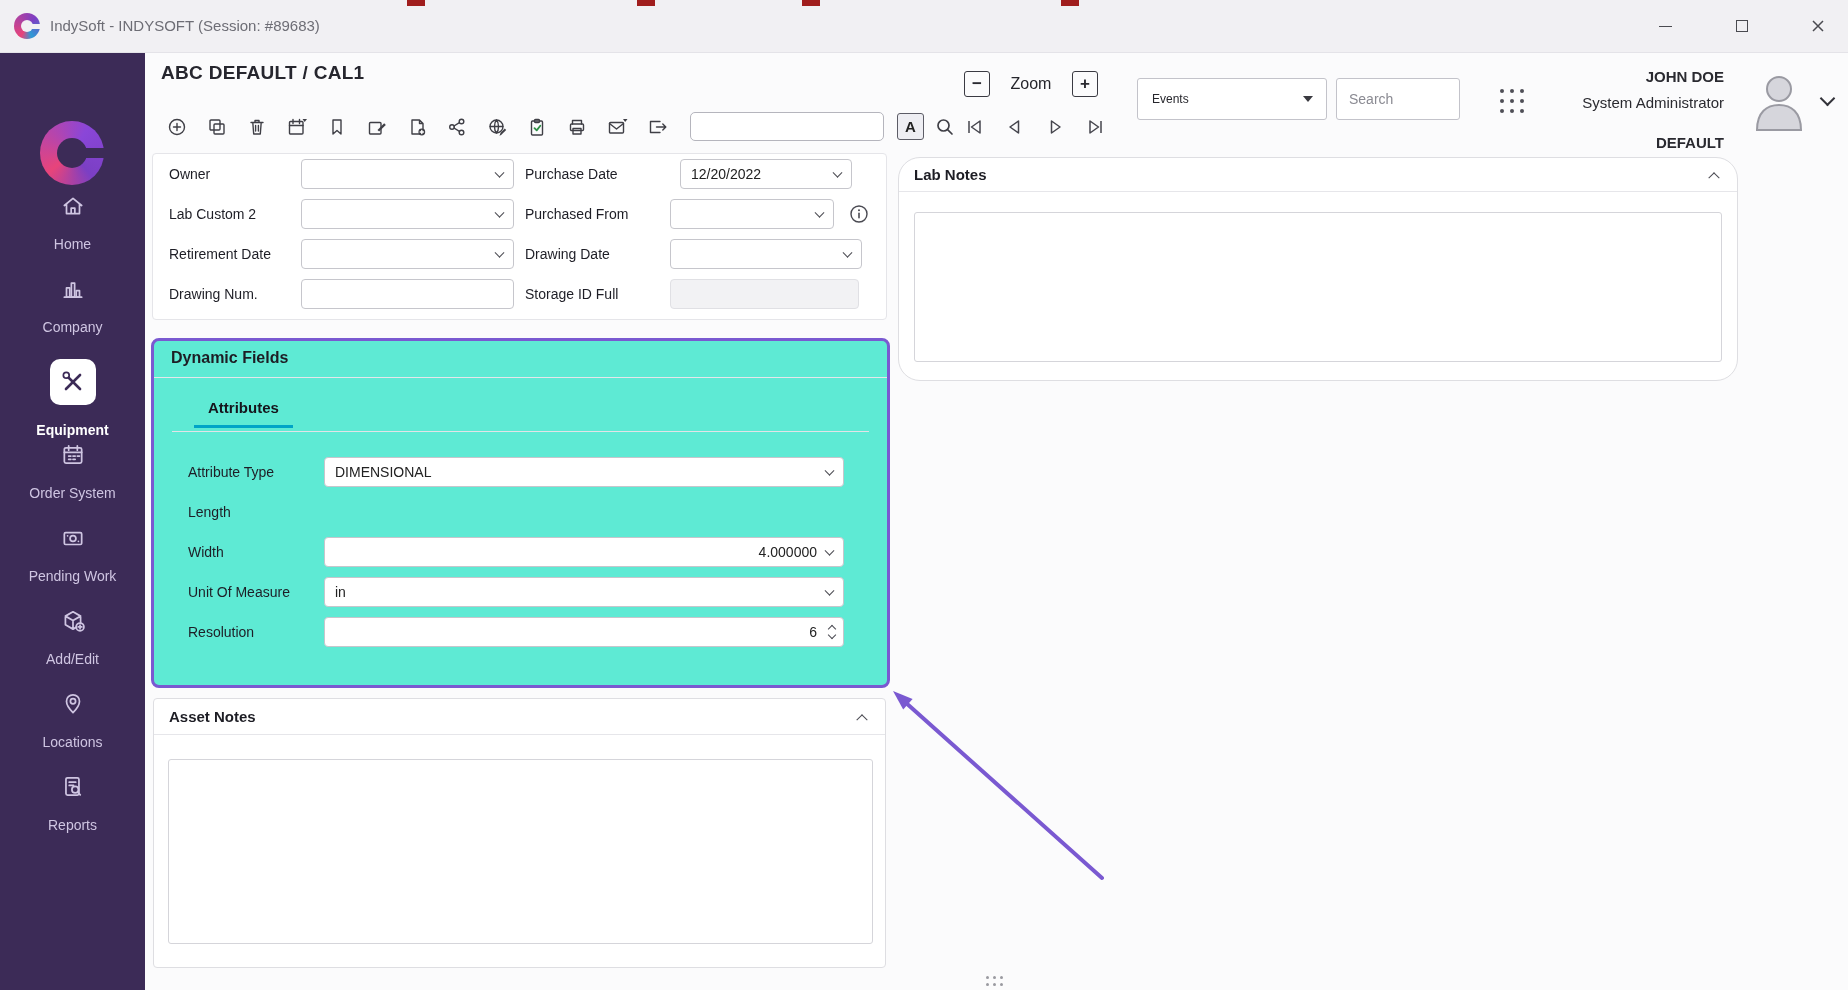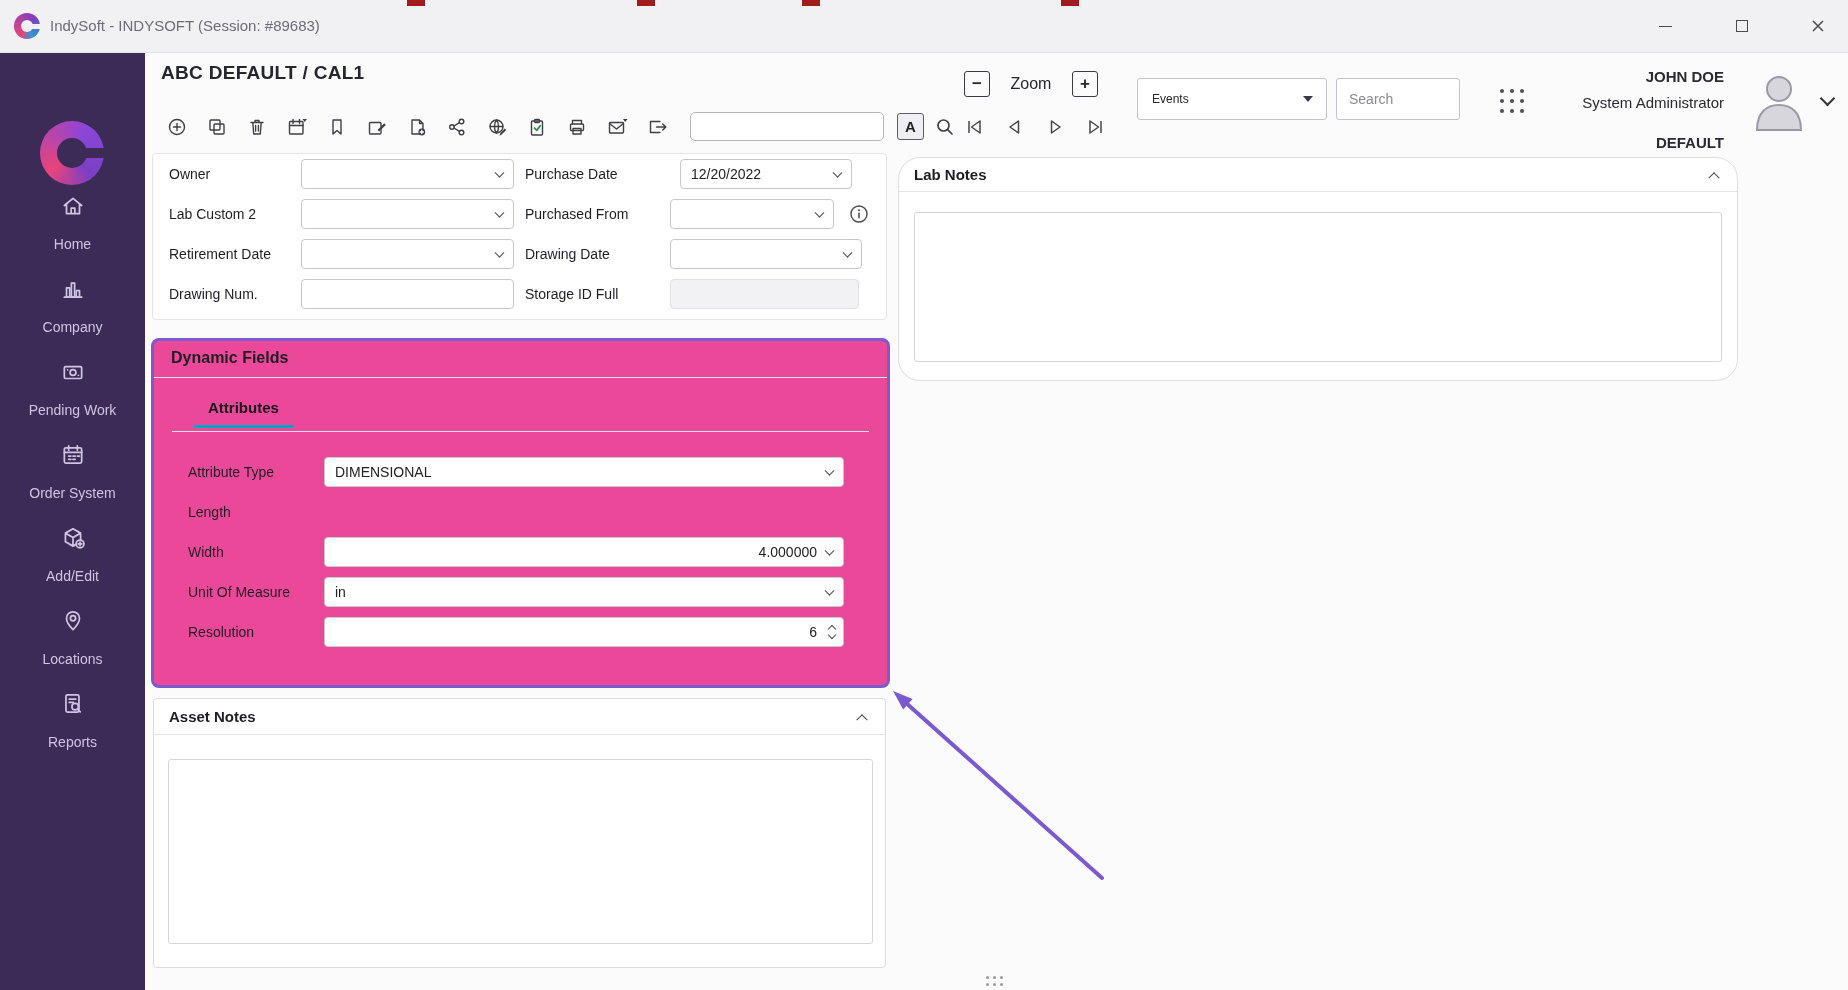--- a/index.html
+++ b/index.html
@@ -75,21 +75,21 @@
   .chev-up-btn i { width:8px; height:8px; border-right:1.8px solid #4a4a52; border-bottom:1.8px solid #4a4a52; transform:rotate(-135deg) translate(-2px,-2px); }
   .flabel { position:absolute; font-size:14px; color:#1e1e26; line-height:30px; }
   .tinput { position:absolute; height:30px; background:#fff; border:1px solid #c6c6cc; border-radius:4px; padding:0 10px; font-size:14px; font-family:inherit; color:#222; }
   .tinput.disabled { background:#f2f2f4; border-color:#e0e0e4; }
 
   
   .form-panel { position:absolute; left:152px; top:153px; width:735px; height:167px; background:#fff; border:1px solid #e5e5e9; border-radius:4px; }
   .info-ic { position:absolute; width:22px; height:22px; display:flex; align-items:center; justify-content:center; cursor:pointer; }
 
   
-  .df-panel { position:absolute; left:151px; top:338px; width:739px; height:350px; background:#ec4899; border:3px solid #7a59d1; border-radius:8px; }
+  .df-panel { position:absolute; left:151px; top:338px; width:739px; height:350px; background:#5eead4; border:3px solid #7a59d1; border-radius:8px; }
   .df-title { position:absolute; left:17px; top:8px; font-size:16px; font-weight:bold; color:#1d1d24; }
   .df-divider { position:absolute; left:0; right:0; top:36px; height:1px; background:#e6e6ea; }
   .df-tabline { position:absolute; left:18px; right:18px; top:90px; height:1px; background:#e3e3e7; }
   .df-tab { position:absolute; left:40px; top:58px; padding:0 14px 9px; font-size:15px; font-weight:bold; color:#15151c; border-bottom:3px solid #00a4c7; z-index:2; cursor:pointer; }
   .df-row-label { position:absolute; left:34px; font-size:14px; color:#1e1e26; line-height:30px; }
   .df-ctrl { left:170px; width:520px; }
 
   .spinner { position:absolute; right:8px; top:50%; transform:translateY(-50%); display:flex; flex-direction:column; }
   .spinner i { width:6px; height:6px; border-right:1.6px solid #4a4a52; border-bottom:1.6px solid #4a4a52; display:block; }
   .spinner .up { transform:rotate(-135deg); margin-bottom:1px; }
@@ -147,34 +147,44 @@
       </div>
       <div class="nav-item">
         <svg width="26" height="26" viewBox="0 0 24 24">
             <path d="M4 19.5 H20"></path>
             <rect x="6" y="11" width="3" height="8.5"></rect>
             <rect x="10.5" y="6.5" width="3" height="13"></rect>
             <rect x="15" y="13.5" width="3" height="6"></rect>
           </svg>
         <span class="nlabel">Company</span>
       </div>
+      <div class="nav-item active">
+        <span class="eq-badge">
+          <svg width="26" height="26" viewBox="0 0 24 24">
+              <path d="M5.5 18.5 L18.5 5.5" stroke-width="2.4"></path>
+              <path d="M5.5 5.5 L18.5 18.5" stroke-width="2.4"></path>
+              <circle cx="5.8" cy="5.8" r="2.7" fill="#ffffff" stroke-width="1.6"></circle>
+            </svg>
+        </span>
+        <span class="nlabel">Equipment</span>
+      </div>
+      <div class="nav-item">
+        <svg width="26" height="26" viewBox="0 0 24 24">
+            <rect x="4" y="5.5" width="16" height="14" rx="1.5"></rect>
+            <path d="M8 3.5 V7.5 M16 3.5 V7.5 M4 9.5 H20 M8 13 h2 m2 0 h2 m2 0 h2 M8 16 h2 m2 0 h2"></path>
+          </svg>
+        <span class="nlabel">Order System</span>
+      </div>
       <div class="nav-item">
         <svg width="26" height="26" viewBox="0 0 24 24">
             <rect x="4" y="7" width="16" height="11" rx="1.2"></rect>
             <circle cx="12" cy="12.5" r="2.7"></circle>
             <path d="M7 10 v.01 M17 15 v.01"></path>
           </svg>
         <span class="nlabel">Pending Work</span>
-      </div>
-      <div class="nav-item">
-        <svg width="26" height="26" viewBox="0 0 24 24">
-            <rect x="4" y="5.5" width="16" height="14" rx="1.5"></rect>
-            <path d="M8 3.5 V7.5 M16 3.5 V7.5 M4 9.5 H20 M8 13 h2 m2 0 h2 m2 0 h2 M8 16 h2 m2 0 h2"></path>
-          </svg>
-        <span class="nlabel">Order System</span>
       </div>
       <div class="nav-item">
         <svg width="26" height="26" viewBox="0 0 24 24">
             <path d="M12 3.5 L19 7.5 V15.5 L12 19.5 L5 15.5 V7.5 Z M5 7.5 L12 11.5 L19 7.5 M12 11.5 V19.5"></path>
             <circle cx="18.5" cy="17.5" r="3.6" fill="#3c2b57"></circle>
             <path d="M18.5 15.8 V19.2 M16.8 17.5 H20.2"></path>
           </svg>
         <span class="nlabel">Add/Edit</span>
       </div>
       <div class="nav-item">

